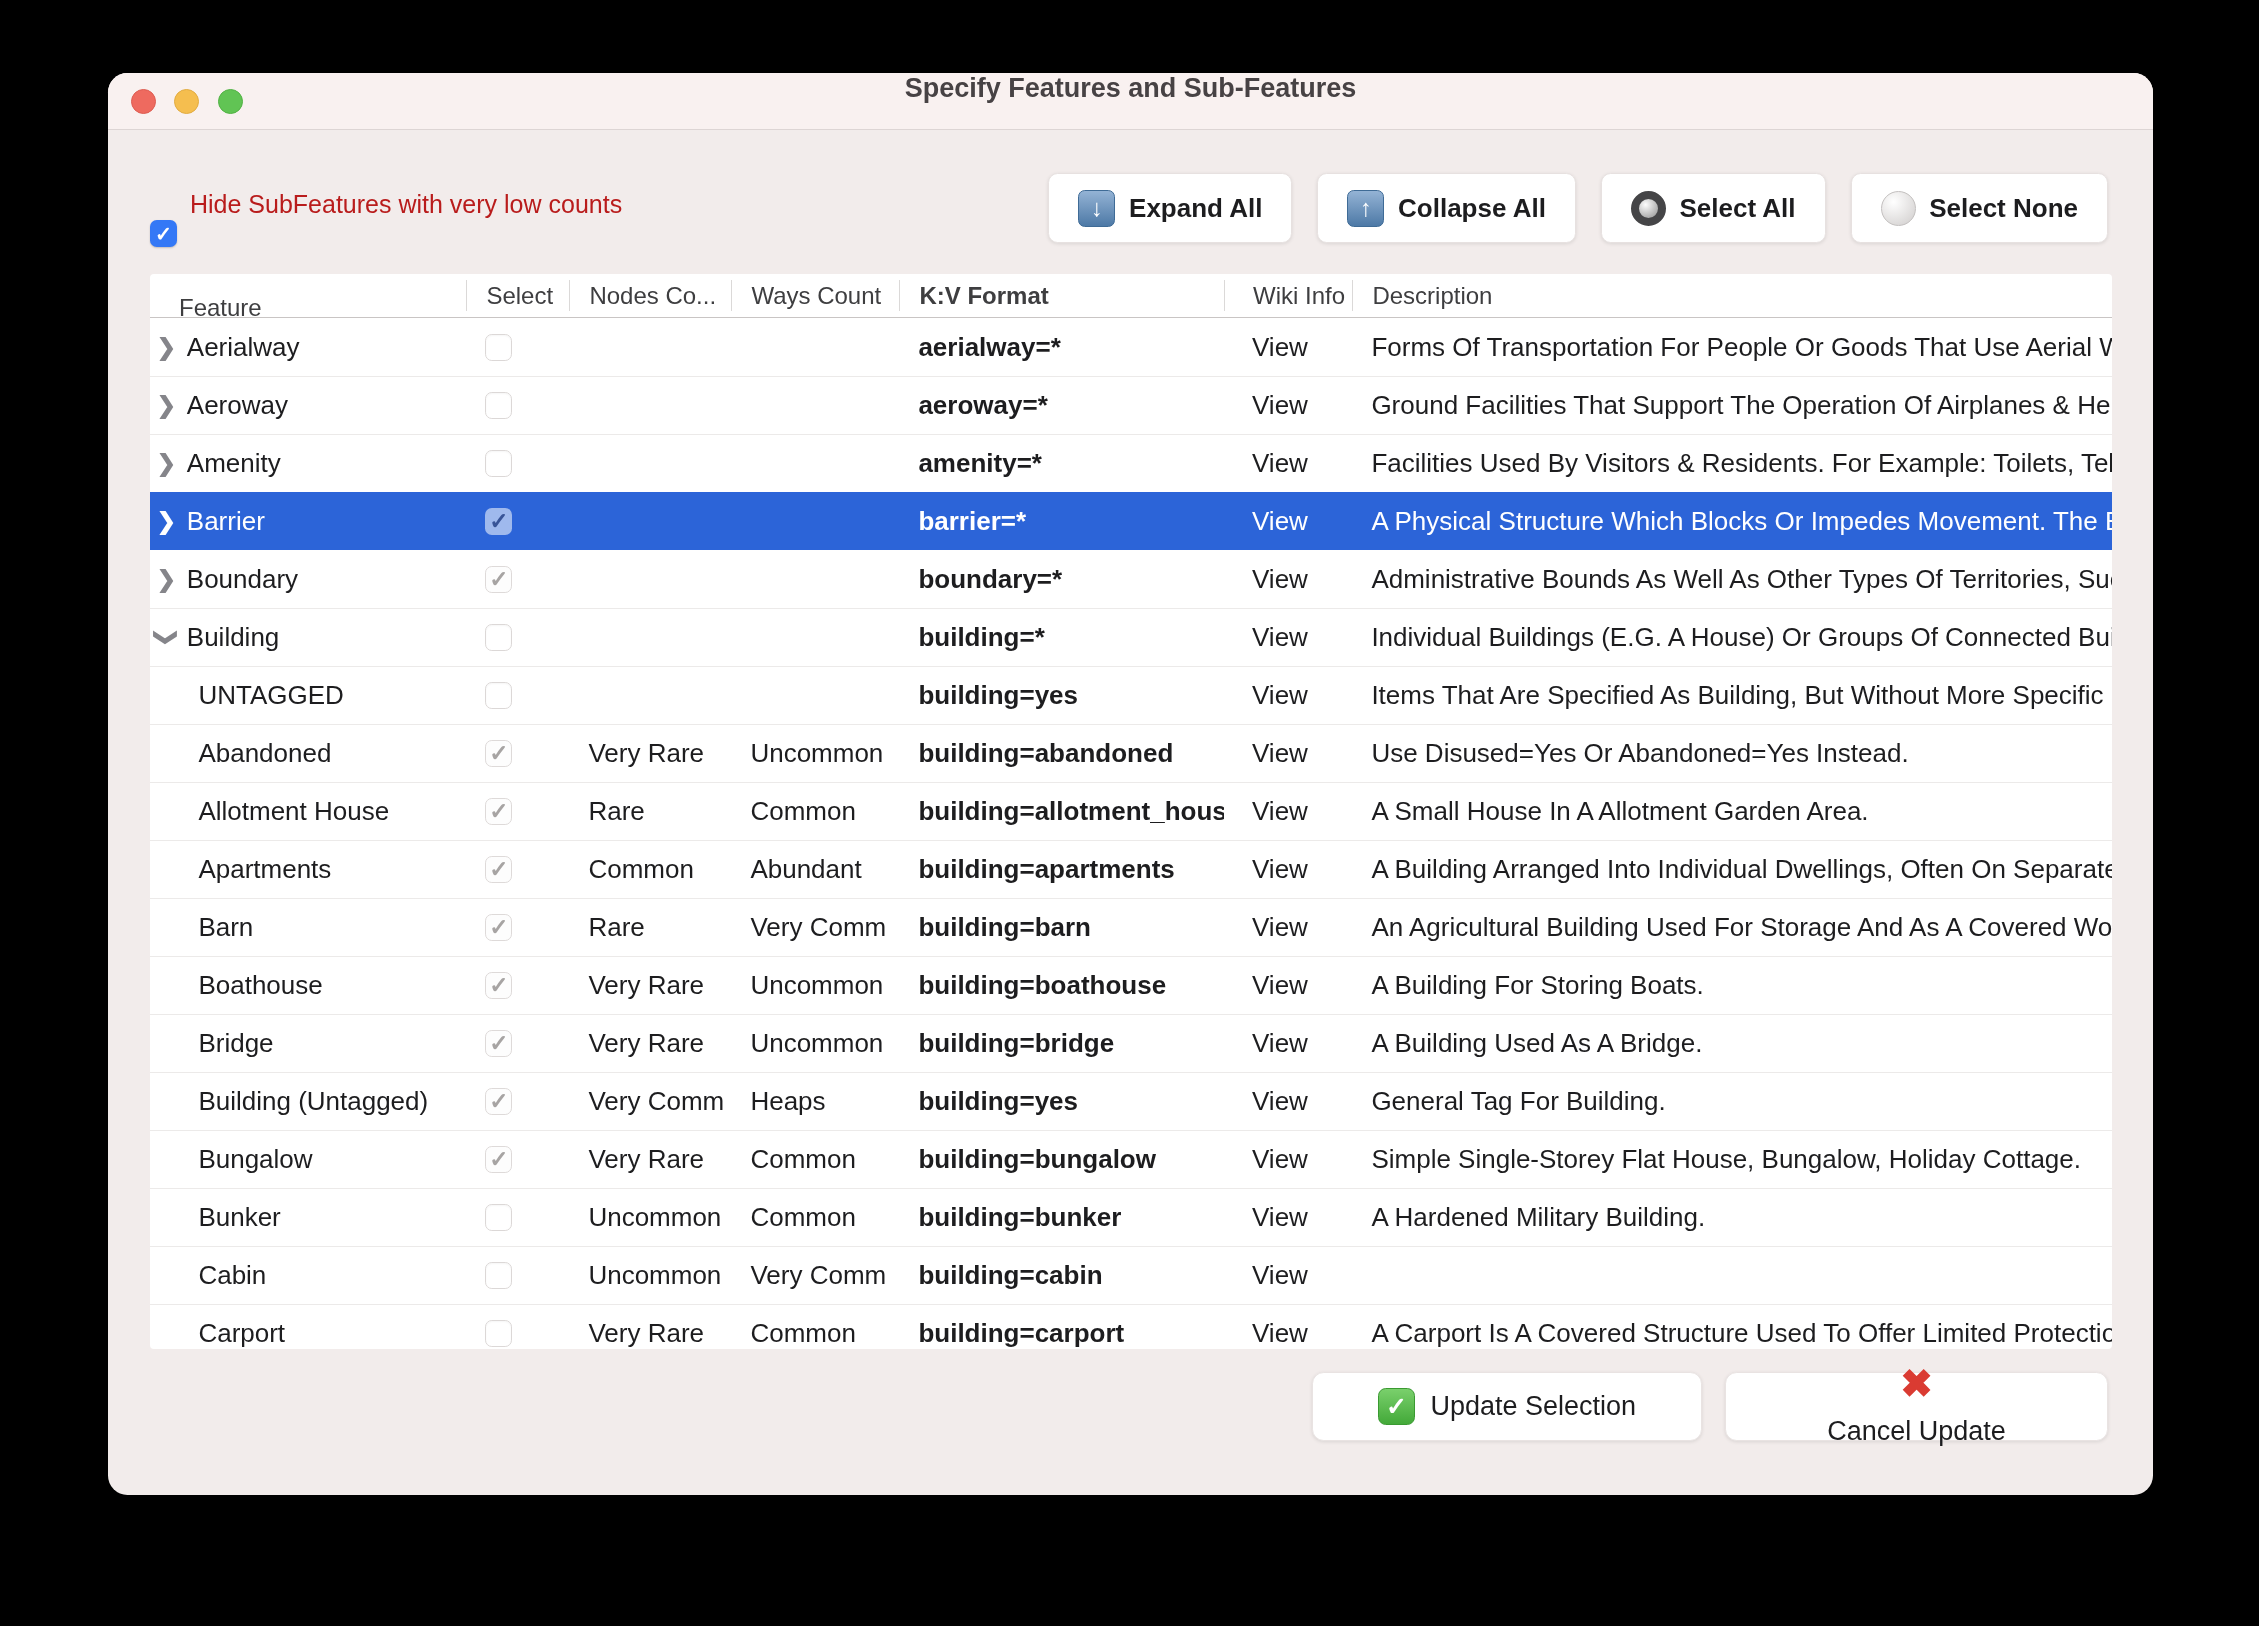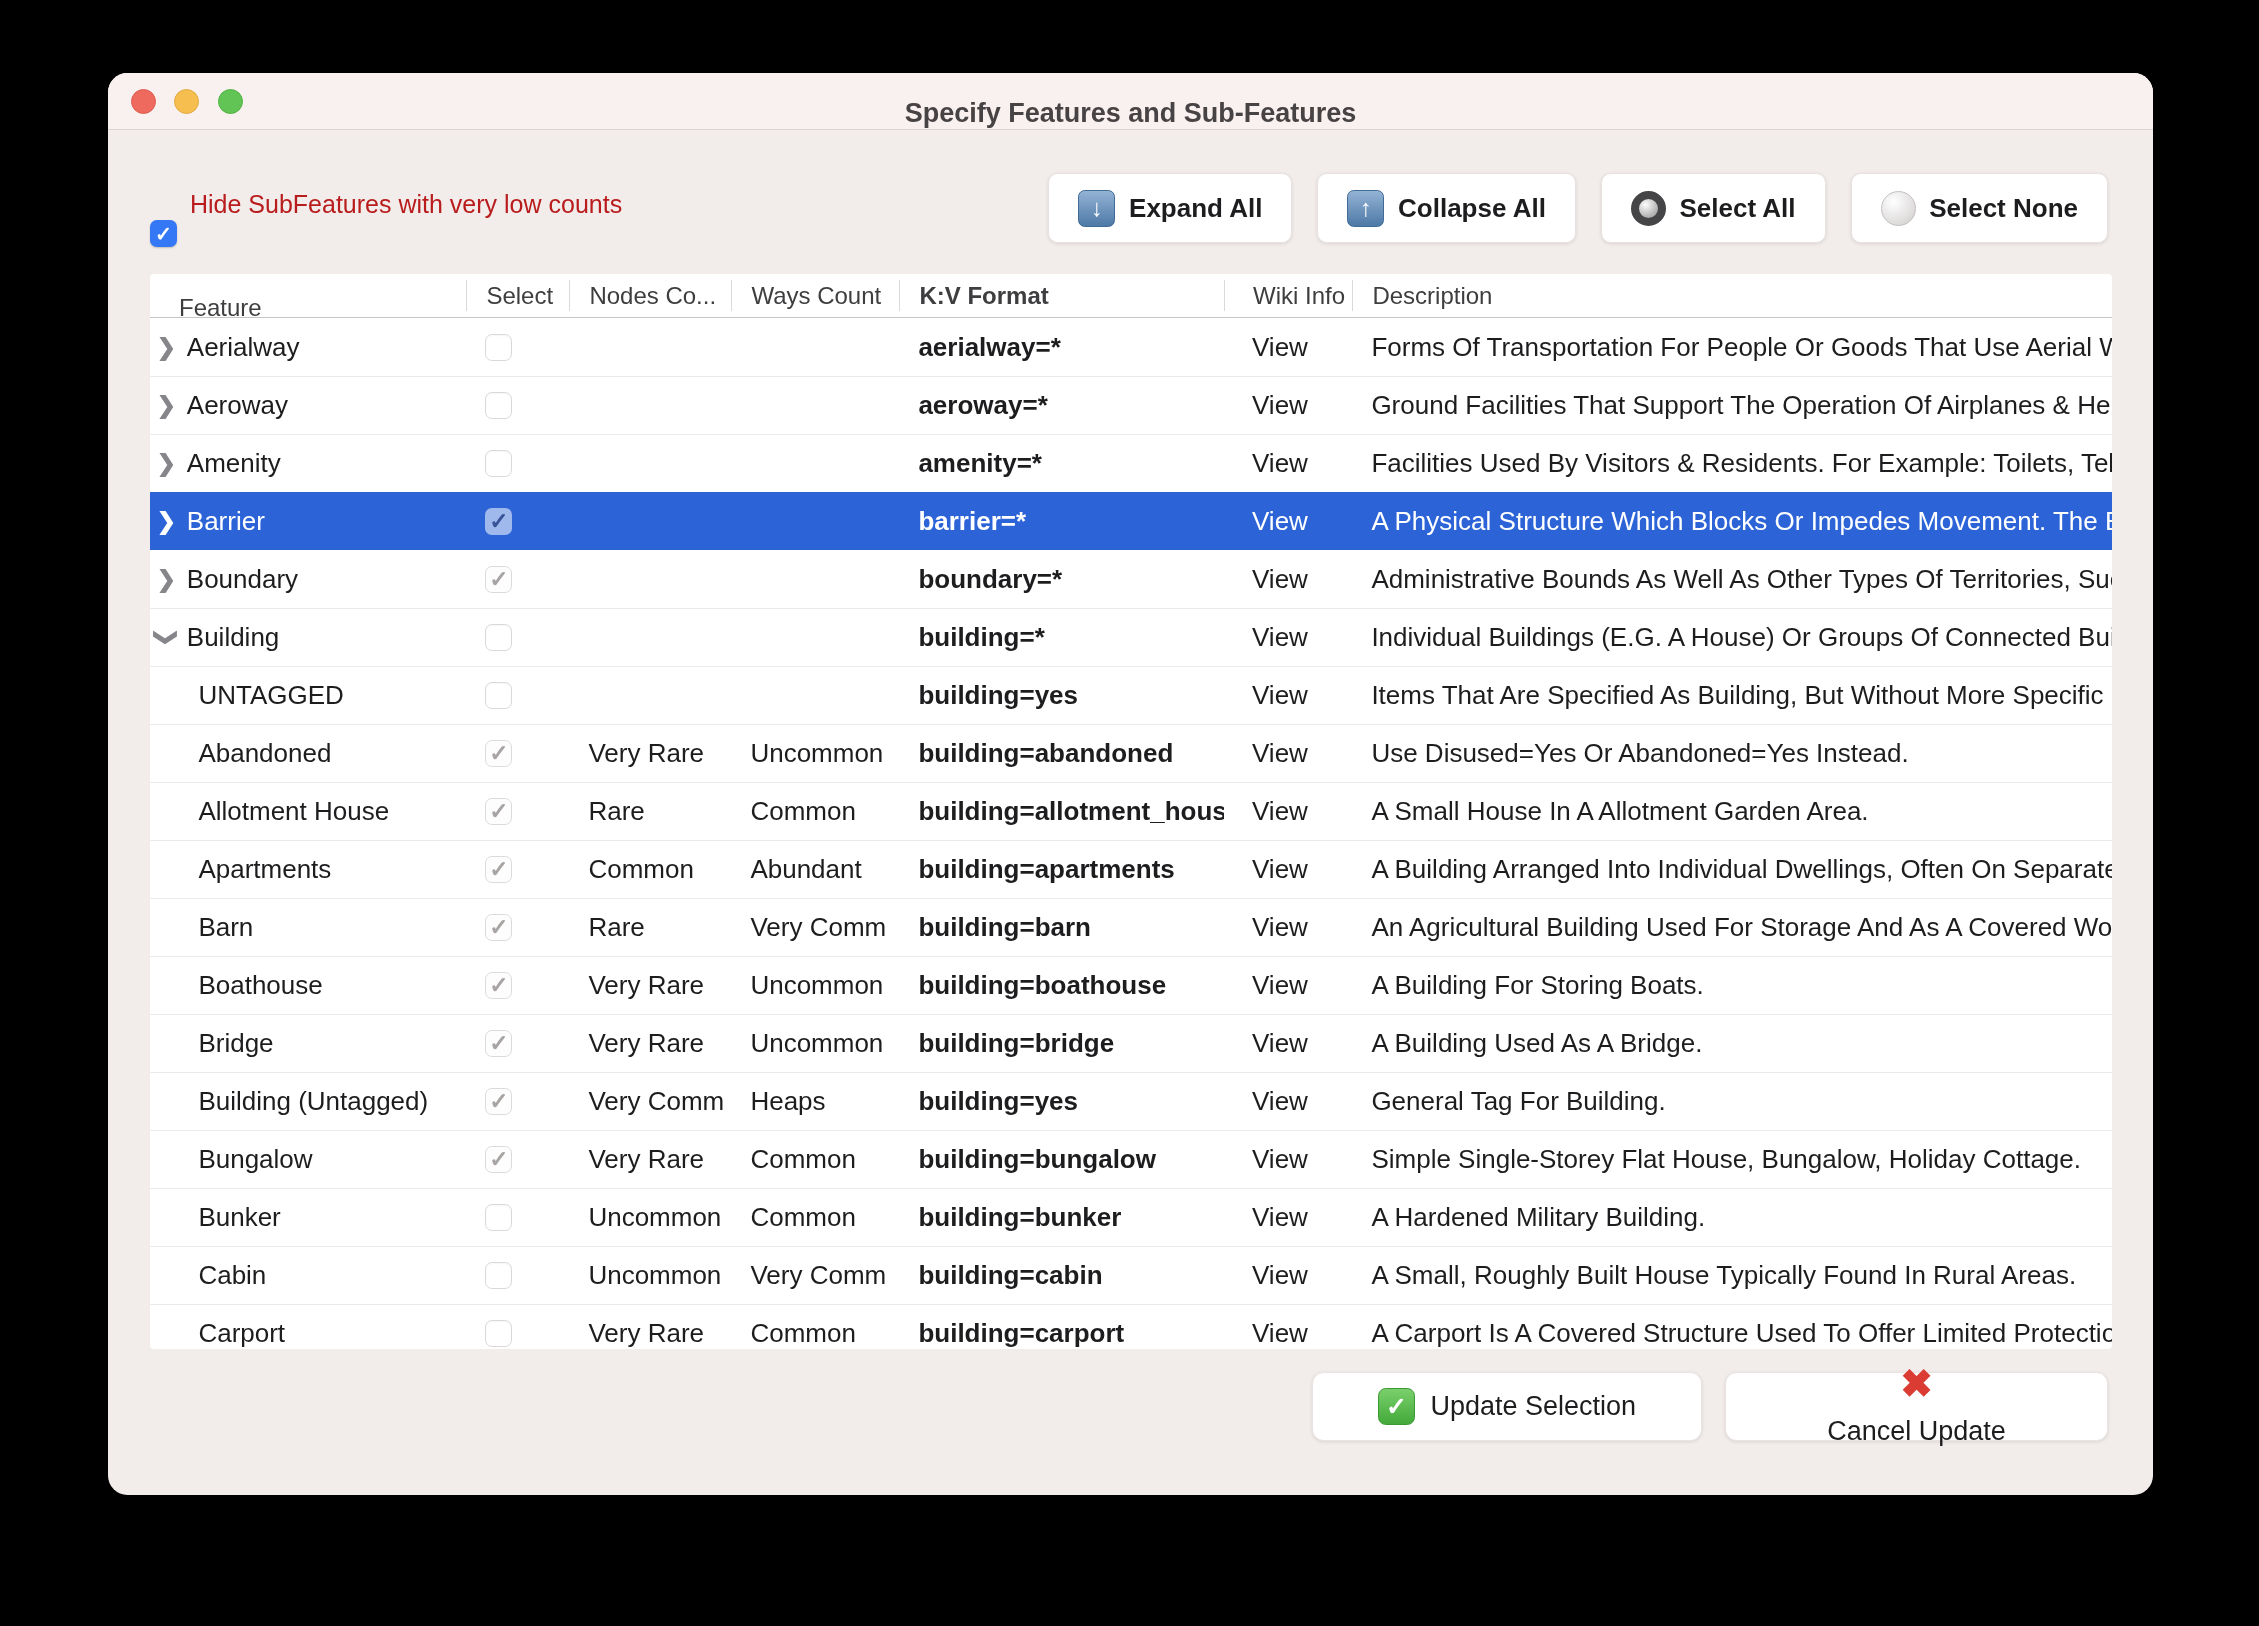--- a/index.html
+++ b/index.html
@@ -2,21 +2,21 @@
 <html><head>
 <meta charset="utf-8">
 <style>
   html,body{margin:0;padding:0;background:#000;}
   .stage{position:relative;width:2259px;height:1626px;background:#000;overflow:hidden;
          font-family:"Liberation Sans",sans-serif;-webkit-font-smoothing:antialiased;}
   .window{position:absolute;left:108px;top:73px;width:2045px;height:1422px;background:#f2eceb;
           border-radius:19.4px;overflow:hidden;box-shadow:0 33px 87px rgba(0,0,0,.6);}
   
   .titlebar{position:relative;height:56px;background:#f9f1f0;border-bottom:1.9px solid #ddd5d4;
-            display:flex;align-items:flex-end;justify-content:center;}
+            display:flex;align-items:flex-start;justify-content:center;}
   .traffic{position:absolute;left:23px;top:0;height:100%;display:flex;align-items:center;gap:18.4px;}
   .tl{width:23px;height:23px;border-radius:50%;}
   .tl.red{background:#ee6a5f;border:1px solid #dd5c51;}
   .tl.yellow{background:#f5be4f;border:1px solid #e1ab41;}
   .tl.green{background:#61c454;border:1px solid #52b244;}
   .title{font-size:27px;font-weight:bold;color:#474244;}
   
   .hide-label{position:absolute;left:82px;top:117px;font-size:25px;color:#b91c1c;}
   .cb-accent{position:absolute;left:42px;top:147px;width:27px;height:27px;border-radius:6.8px;
              background:#3478f6;display:flex;align-items:center;justify-content:center;
@@ -362,21 +362,20 @@
       <span class="expander" data-state="none"></span>
       <span class="flabel">Cabin</span>
     </div>
     <div class="cell c-select">
       <span class="cb cb-unchecked"></span>
     </div>
     <div class="cell c-nodes">Uncommon</div>
     <div class="cell c-ways">Very Comm</div>
     <div class="cell c-kv">building=cabin</div>
     <div class="cell c-wiki">View</div>
-    <div class="cell c-desc">A Small, Roughly Built House Typically Found In Rural Areas.</div>
   </div>
           <div class="trow sub">
     <div class="cell c-feature">
       <span class="expander" data-state="none"></span>
       <span class="flabel">Carport</span>
     </div>
     <div class="cell c-select">
       <span class="cb cb-unchecked"></span>
     </div>
     <div class="cell c-nodes">Very Rare</div>

